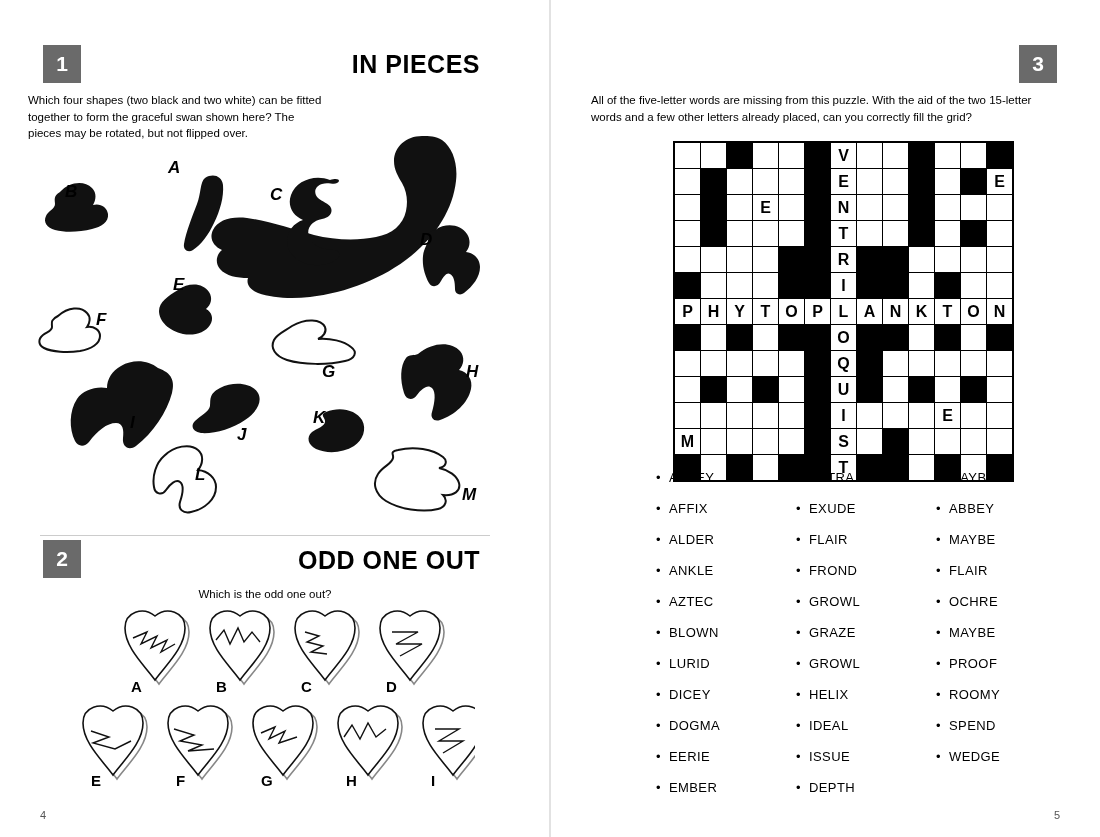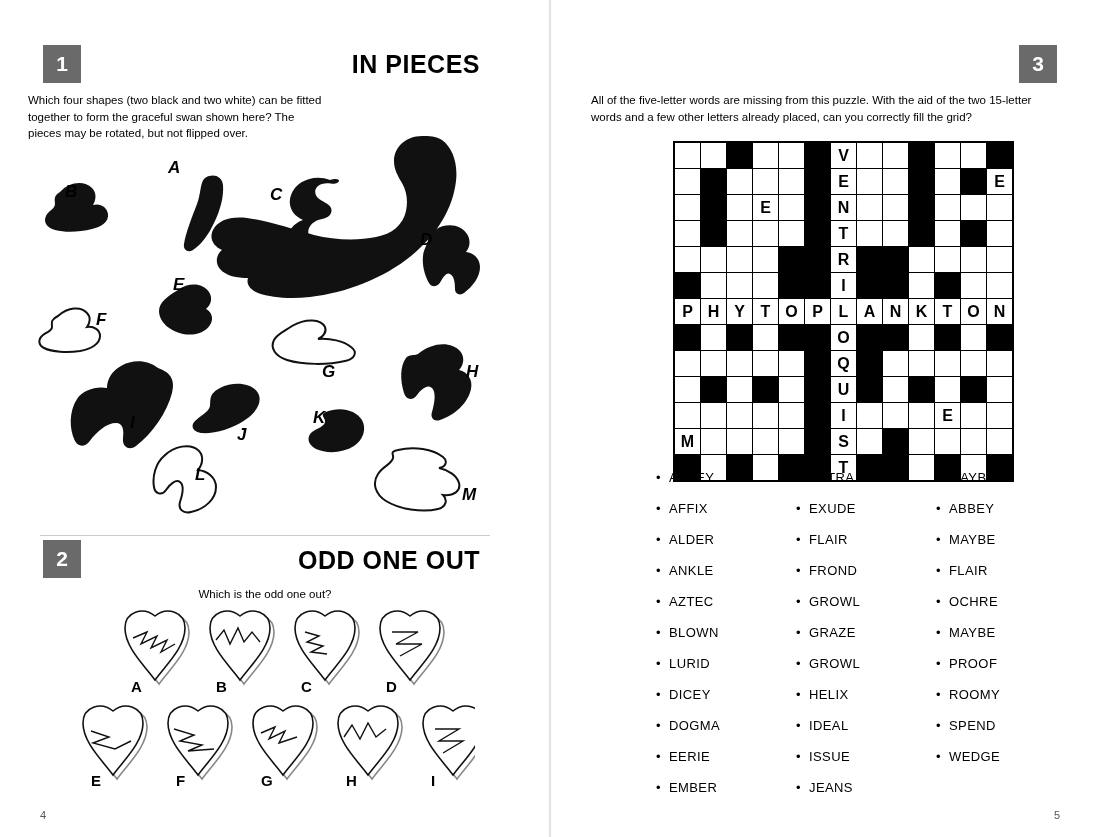--- a/index.html
+++ b/index.html
@@ -433,21 +433,21 @@
         <div><span class="bullet">•</span><span>EXTRA</span></div>
         <div><span class="bullet">•</span><span>EXUDE</span></div>
         <div><span class="bullet">•</span><span>FLAIR</span></div>
         <div><span class="bullet">•</span><span>FROND</span></div>
         <div><span class="bullet">•</span><span>GROWL</span></div>
         <div><span class="bullet">•</span><span>GRAZE</span></div>
         <div><span class="bullet">•</span><span>GROWL</span></div>
         <div><span class="bullet">•</span><span>HELIX</span></div>
         <div><span class="bullet">•</span><span>IDEAL</span></div>
         <div><span class="bullet">•</span><span>ISSUE</span></div>
-        <div><span class="bullet">•</span><span>JEANS</span></div>
+        <div><span class="bullet">•</span><span>DEPTH</span></div>
       </div>
     <div class="wordcol">
         <div><span class="bullet">•</span><span>MAYBE</span></div>
         <div><span class="bullet">•</span><span>ABBEY</span></div>
         <div><span class="bullet">•</span><span>MAYBE</span></div>
         <div><span class="bullet">•</span><span>FLAIR</span></div>
         <div><span class="bullet">•</span><span>OCHRE</span></div>
         <div><span class="bullet">•</span><span>MAYBE</span></div>
         <div><span class="bullet">•</span><span>PROOF</span></div>
         <div><span class="bullet">•</span><span>ROOMY</span></div>

